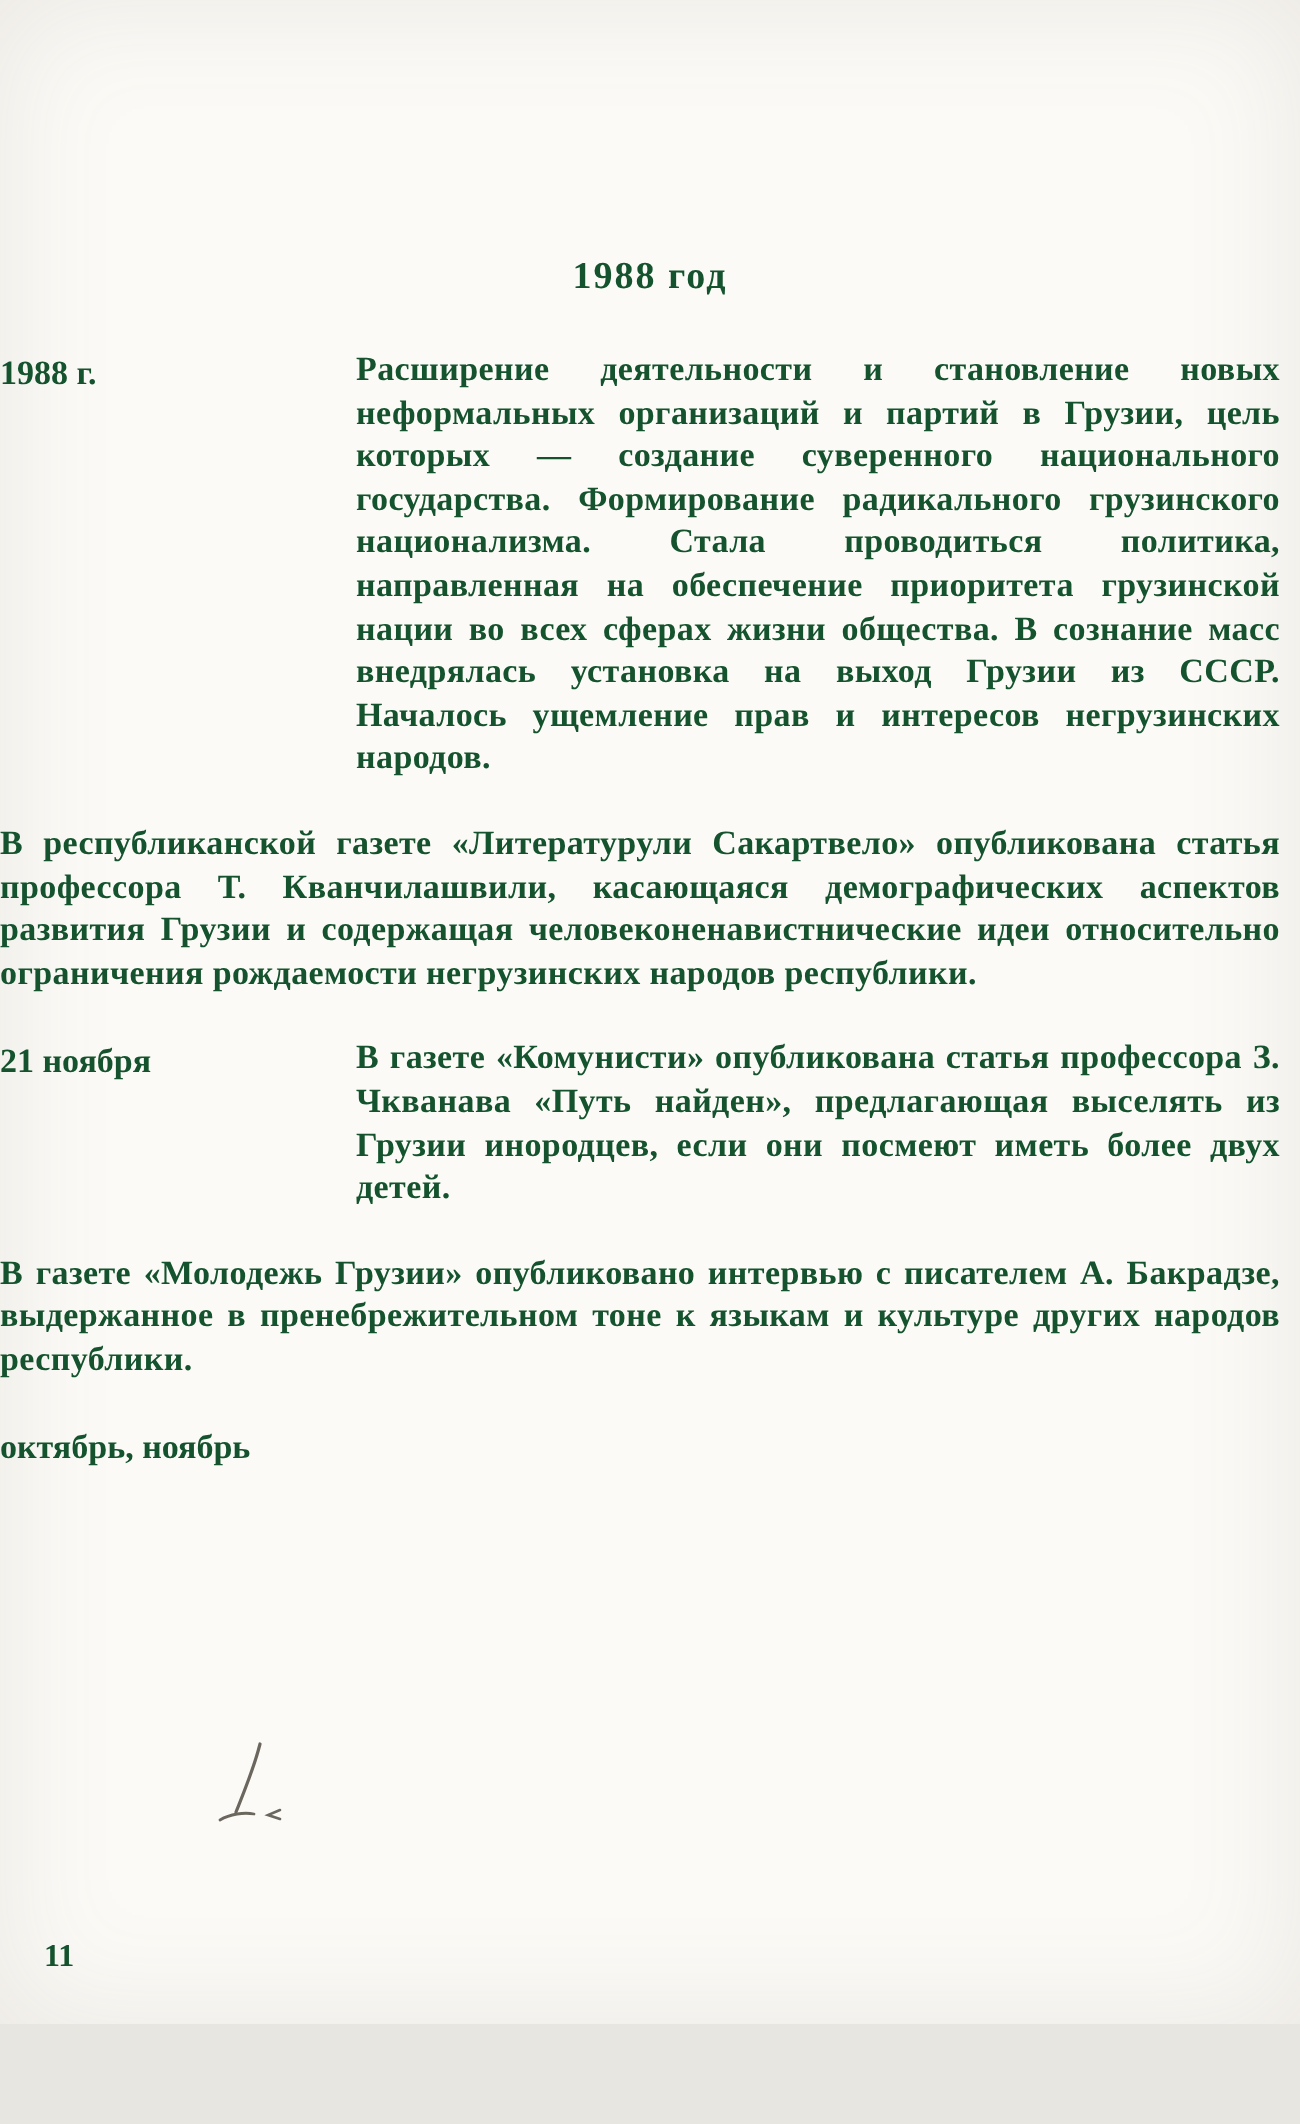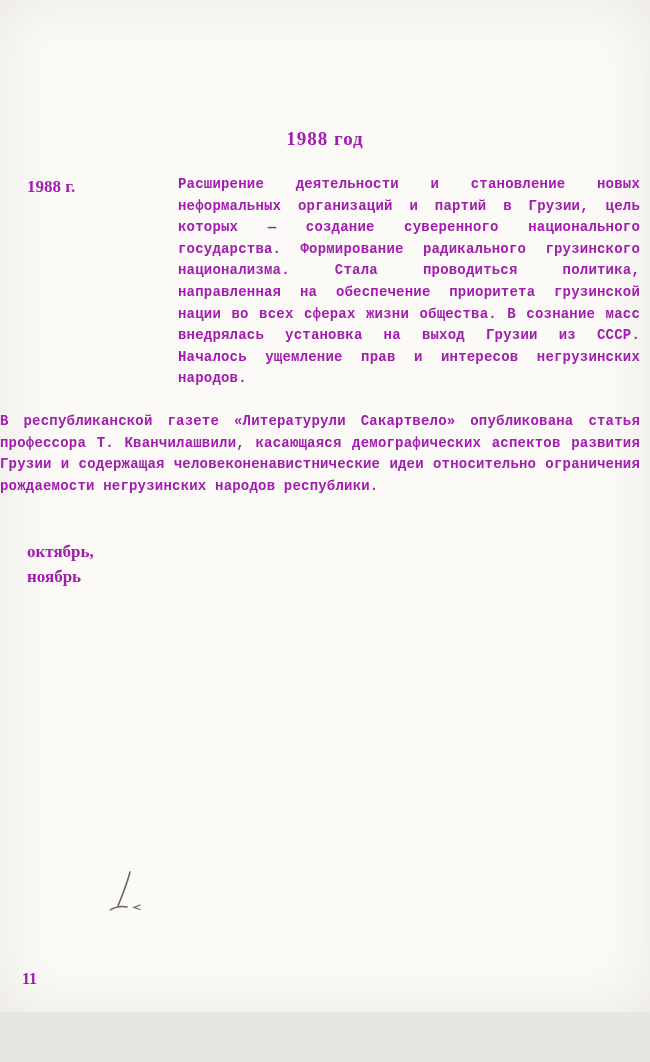--- a/index.html
+++ b/index.html
@@ -9,21 +9,21 @@
   }
   .page {
     position: relative;
     width: 650px;
     height: 1012px;
     margin: 0 auto;
     background: #fbfaf6;
     box-shadow: inset 0 0 60px rgba(120,110,95,0.12);
     font-family: "Liberation Serif", "DejaVu Serif", serif;
     font-weight: bold;
-    color: #a21caf;
+    color: #14532d;
     overflow: hidden;
   }
   .title {
     margin: 0;
     padding-top: 128px;
     text-align: center;
     font-size: 19px;
     letter-spacing: 1px;
     font-weight: bold;
   }
@@ -31,34 +31,33 @@
     margin-top: 24px;
   }
   .entry {
     display: flex;
     align-items: flex-start;
     margin-bottom: 21px;
   }
   .entry-date {
     box-sizing: border-box;
     width: 178px;
-    padding-left: 27px;
+    padding-left: 0;
     padding-right: 40px;
     font-size: 17px;
     line-height: 25px;
     flex: 0 0 auto;
   }
   .entry-text {
     flex: 1 1 auto;
     padding-right: 10px;
-    font-size: 14px;
+    font-size: 17px;
     line-height: 21.6px;
     text-align: justify;
     letter-spacing: 0.2px;
-    font-family: Liberation Mono, monospace;
   }
   .page-number {
     position: absolute;
     left: 22px;
     top: 970px;
     font-size: 16px;
   }
   .handwritten-mark {
     position: absolute;
     left: 100px;
@@ -77,22 +76,27 @@
 
     <div class="entry">
       <div class="entry-date">1988 г.</div>
       <div class="entry-text">Расширение деятельности и становление новых неформальных организаций и партий в Грузии, цель которых — создание суверенного национального государства. Формирование радикального грузинского национализма. Стала проводиться политика, направленная на обеспечение приоритета грузинской нации во всех сферах жизни общества. В сознание масс внедрялась установка на выход Грузии из СССР. Началось ущемление прав и интересов негрузинских народов.</div>
     </div>
 
     <div class="entry">
       <div class="entry-text">В республиканской газете «Литературули Сакартвело» опубликована статья профессора Т. Кванчилашвили, касающаяся демографических аспектов развития Грузии и содержащая человеконенавистнические идеи относительно ограничения рождаемости негрузинских народов республики.</div>
     </div>
 
+    <div class="entry">
+      <div class="entry-date">21 ноября</div>
+      <div class="entry-text">В газете «Комунисти» опубликована статья профессора З. Чкванава «Путь найден», предлагающая выселять из Грузии инородцев, если они посмеют иметь более двух детей.</div>
+    </div>
 
     <div class="entry">
+      <div class="entry-text">В газете «Молодежь Грузии» опубликовано интервью с писателем А. Бакрадзе, выдержанное в пренебрежительном тоне к языкам и культуре других народов республики.</div>
     </div>
 
     <div class="entry">
       <div class="entry-date">октябрь, ноябрь</div>
     </div>
 
   </div>
 
   <svg class="handwritten-mark" width="60" height="60" viewBox="0 0 60 60" aria-hidden="true">
     <path d="M30 6 C 27 18, 22 30, 18 40" fill="none" stroke="#6b675f" stroke-width="1.6" stroke-linecap="round"></path>

